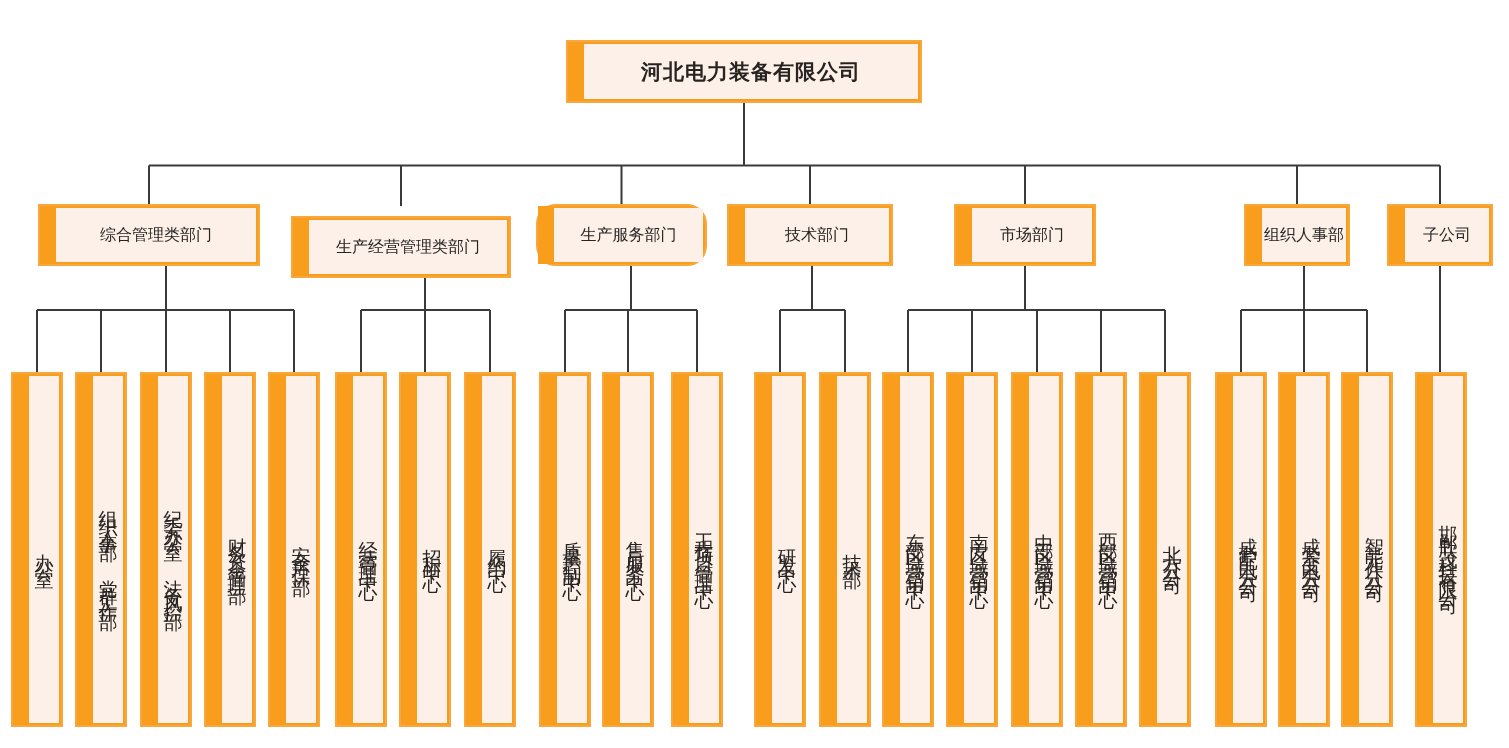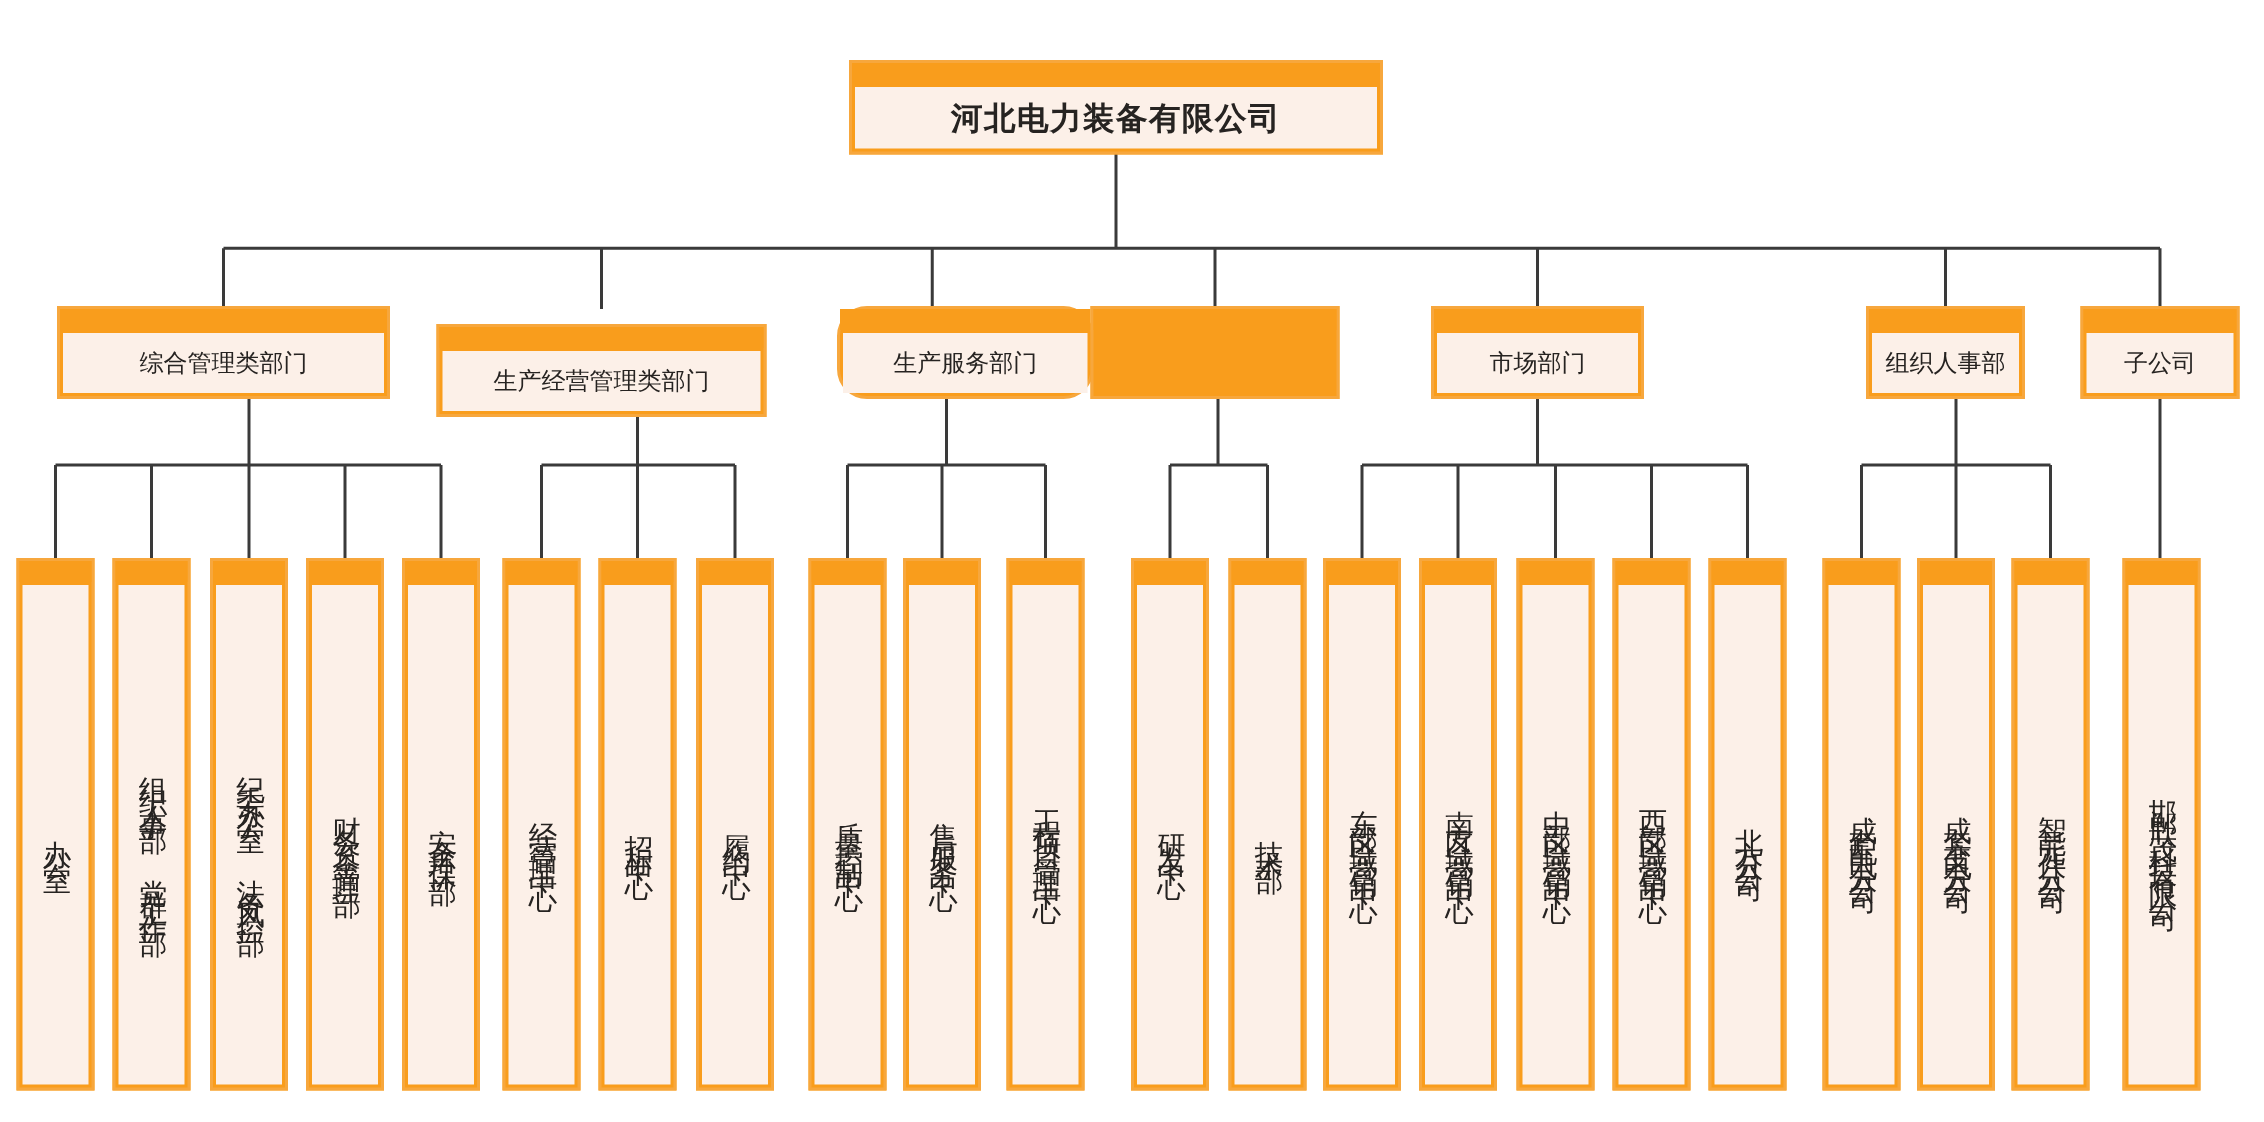--- a/index.html
+++ b/index.html
@@ -11,21 +11,21 @@
     font-family:"Liberation Sans","DejaVu Sans",sans-serif;
   }
   svg.wires{position:absolute;left:0;top:0;z-index:1;}
   svg.wires path{stroke:var(--line,#3a3a3a);stroke-width:2;fill:none;}
   #nodes{position:absolute;left:0;top:0;width:100%;height:100%;z-index:2;}
   .node{
     position:absolute;
     box-sizing:border-box;
     background:var(--cap,#F99D1C);
     border:2px solid var(--edge,#F7A73D);
-    display:flex;flex-direction:column;
+    display:flex;flex-direction:row;
   }
   .node .cap{flex:0 0 14px;background:var(--cap,#F99D1C);}
   .node .body{
     flex:1;margin:2px;background:var(--body,#FCF0E8);
     display:flex;align-items:center;justify-content:center;
     color:var(--ink,#262321);
     overflow:hidden;
   }
   .node.l1 .body{font-size:21px;font-weight:600;letter-spacing:1px;}
   .node.l2 .body{font-size:16px;font-weight:500;white-space:nowrap;}
@@ -104,21 +104,21 @@
         <div class="body">
           <span class="label">招标中心</span>
         </div>
       </div>
       <div class="node l3 vert" style="left: 464px; top: 372px; width: 52px; height: 355px;">
         <div class="cap"></div>
         <div class="body">
           <span class="label">履约中心</span>
         </div>
       </div>
-      <div class="node l2" style="left: 558px; top: 204px; width: 171px; height: 62px; border-radius: 20px;">
+      <div class="node l2" style="left: 536px; top: 204px; width: 171px; height: 62px; border-radius: 20px;">
         <div class="cap"></div>
         <div class="body">
           <span class="label">生产服务部门</span>
         </div>
       </div>
       <div class="node l3 vert" style="left: 539px; top: 372px; width: 52px; height: 355px;">
         <div class="cap"></div>
         <div class="body">
           <span class="label">质量控制中心</span>
         </div>
@@ -130,20 +130,23 @@
         </div>
       </div>
       <div class="node l3 vert" style="left: 671px; top: 372px; width: 52px; height: 355px;">
         <div class="cap"></div>
         <div class="body">
           <span class="label">工程项目管理中心</span>
         </div>
       </div>
       <div class="node l2" style="left: 727px; top: 204px; width: 166px; height: 62px;">
         <div class="cap"></div>
+        <div class="body">
+          <span class="label">技术部门</span>
+        </div>
       </div>
       <div class="node l3 vert" style="left: 754px; top: 372px; width: 52px; height: 355px;">
         <div class="cap"></div>
         <div class="body">
           <span class="label">研发中心</span>
         </div>
       </div>
       <div class="node l3 vert" style="left: 819px; top: 372px; width: 52px; height: 355px;">
         <div class="cap"></div>
         <div class="body">

